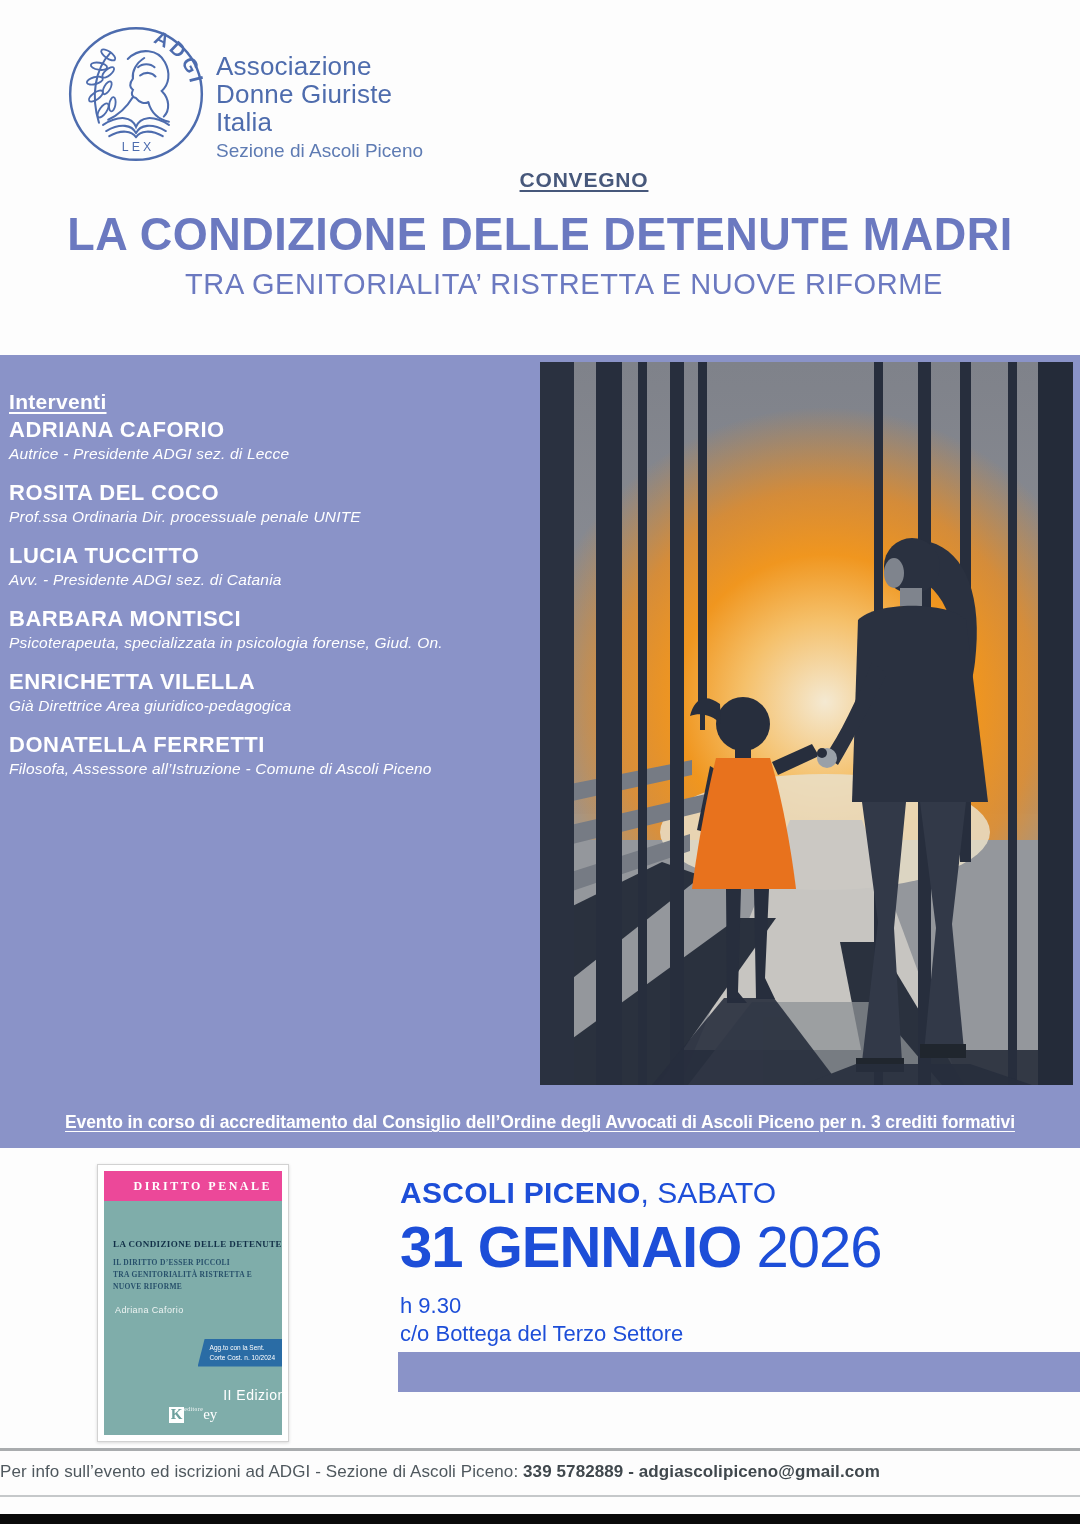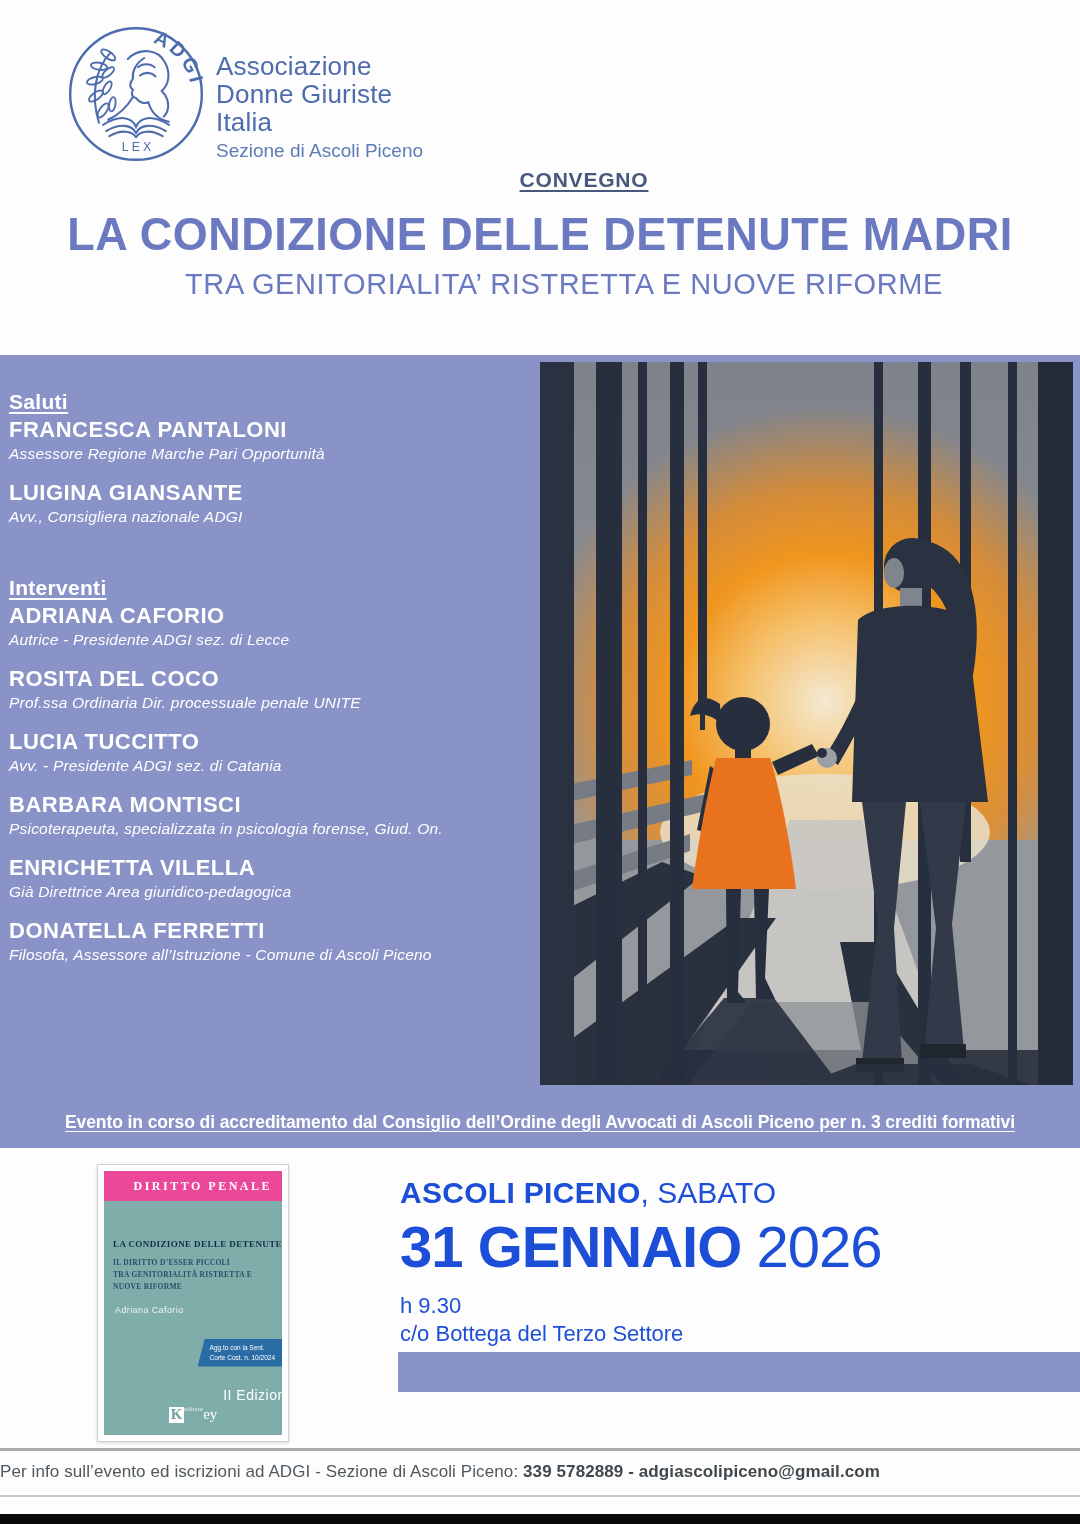--- a/index.html
+++ b/index.html
@@ -146,31 +146,20 @@
   </div>
 
   <div class="kicker">CONVEGNO</div>
   <div class="main-title">LA CONDIZIONE DELLE DETENUTE MADRI</div>
   <div class="sub-title">TRA GENITORIALITA’ RISTRETTA E NUOVE RIFORME</div>
 
   <div class="band"></div>
 
   <div class="panel-content">
 
-    <div class="panel-section">
-      <div class="section-title">Saluti</div>
-      <div class="speaker">
-        <div class="speaker-name">FRANCESCA PANTALONI</div>
-        <div class="speaker-role">Assessore Regione Marche Pari Opportunità</div>
-      </div>
-      <div class="speaker">
-        <div class="speaker-name">LUIGINA GIANSANTE</div>
-        <div class="speaker-role">Avv., Consigliera nazionale ADGI</div>
-      </div>
-    </div>
 
 
     <div class="panel-section">
       <div class="section-title">Interventi</div>
       <div class="speaker">
         <div class="speaker-name">ADRIANA CAFORIO</div>
         <div class="speaker-role">Autrice - Presidente ADGI sez. di Lecce</div>
       </div>
       <div class="speaker">
         <div class="speaker-name">ROSITA DEL COCO</div>

